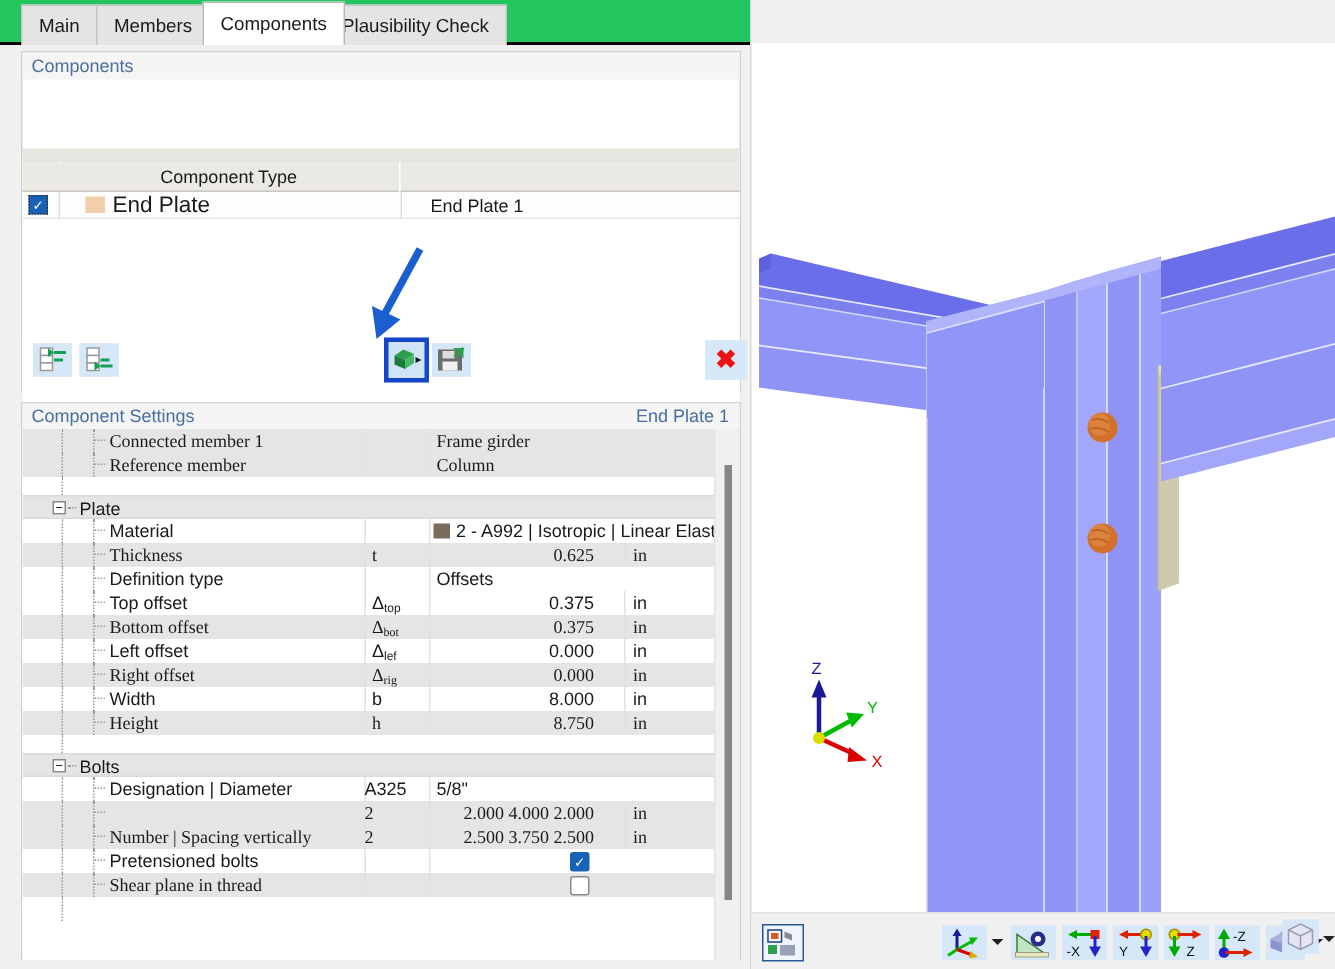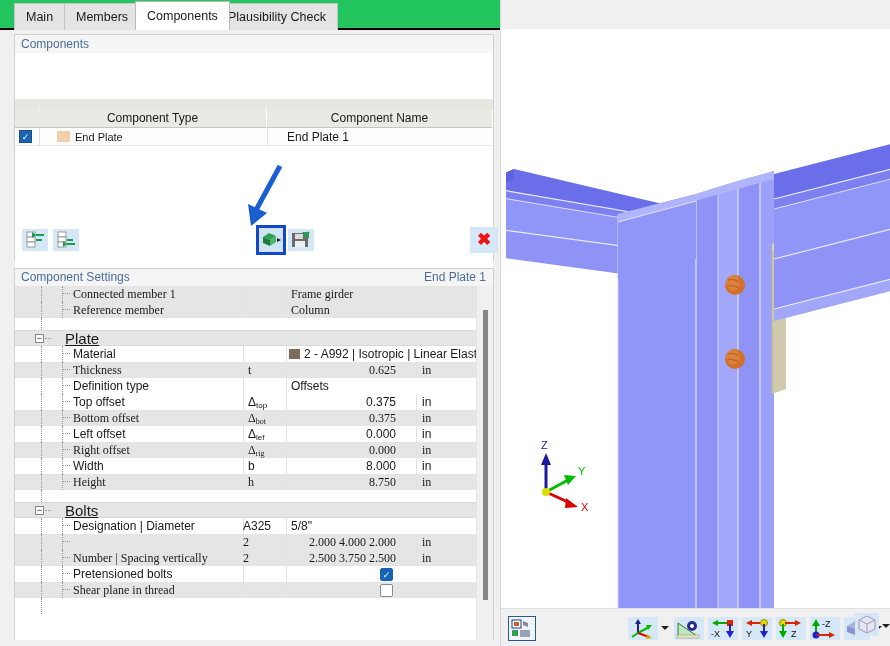--- a/index.html
+++ b/index.html
@@ -115,21 +115,21 @@
     line-height: 13px;
   }
   .comp-row .swatch {
     position: absolute; left: 42px; top: 3px;
     width: 13px; height: 11px;
     background: #f2ceaa;
   }
   .comp-row .ctype {
     position: absolute; left: 60px; top: 0;
     height: 18px; line-height: 18px;
-    font-size: 11px;
+    font-size: 15px;
   }
   .comp-row .cname {
     position: absolute; left: 272px; top: 0;
     height: 18px; line-height: 18px;
     font-size: 12px;
   }
   .comp-row .vdiv {
     position: absolute; top: 0; width: 1px; height: 18px;
     background: #e0e0e0;
   }
@@ -206,21 +206,21 @@
   .trow.spacer { background: #ffffff; height: 12px; }
 
   .tdot { position: absolute; left: 26px; top: 0; width: 1px; height: 16px;
           border-left: 1px dotted #9a9a9a; }
   .tdot2 { position: absolute; left: 47px; top: 0; width: 1px; height: 16px;
            border-left: 1px dotted #9a9a9a; }
   .telb { position: absolute; left: 48px; top: 7px; width: 7px; height: 1px;
           border-top: 1px dotted #9a9a9a; }
 
   .tlabel { position: absolute; left: 58px; top: 0; }
-  .tgroup-label { position: absolute; left: 50px; top: 0; font-size: 15px; text-decoration: underline; }
+  .tgroup-label { position: absolute; left: 38px; top: 0; font-size: 12px; }
   .texpander {
     position: absolute; left: 20px; top: 3px;
     width: 9px; height: 9px;
     border: 1px solid #888;
     background: #fff;
     font-size: 9px; line-height: 7px; text-align: center;
     color: #222;
   }
   .tgroup-dash { position: absolute; left: 30px; top: 7px; width: 6px;
                  border-top: 1px dotted #9a9a9a; }
@@ -318,21 +318,20 @@
       <div id="components-title">Components</div>
 
       <div id="comp-table">
         <div class="comp-headrow">
           <div class="seg" style="left:0;width:24px;"></div>
           <div class="seg" style="left:25px;width:226px;"></div>
           <div class="seg" style="left:252px;width:226px;"></div>
         </div>
         <div class="comp-colhead">
           <div class="hcell" style="left:24px;width:228px;">Component Type</div>
-          <div class="hcell" style="left:252px;width:226px;">Component Name</div>
         </div>
         <div class="comp-row">
           <div class="vdiv" style="left:24px;"></div>
           <div class="vdiv" style="left:252px;"></div>
           <div class="cb">✓</div>
           <div class="swatch"></div>
           <div class="ctype">End Plate</div>
           <div class="cname">End Plate 1</div>
         </div>
       </div>

